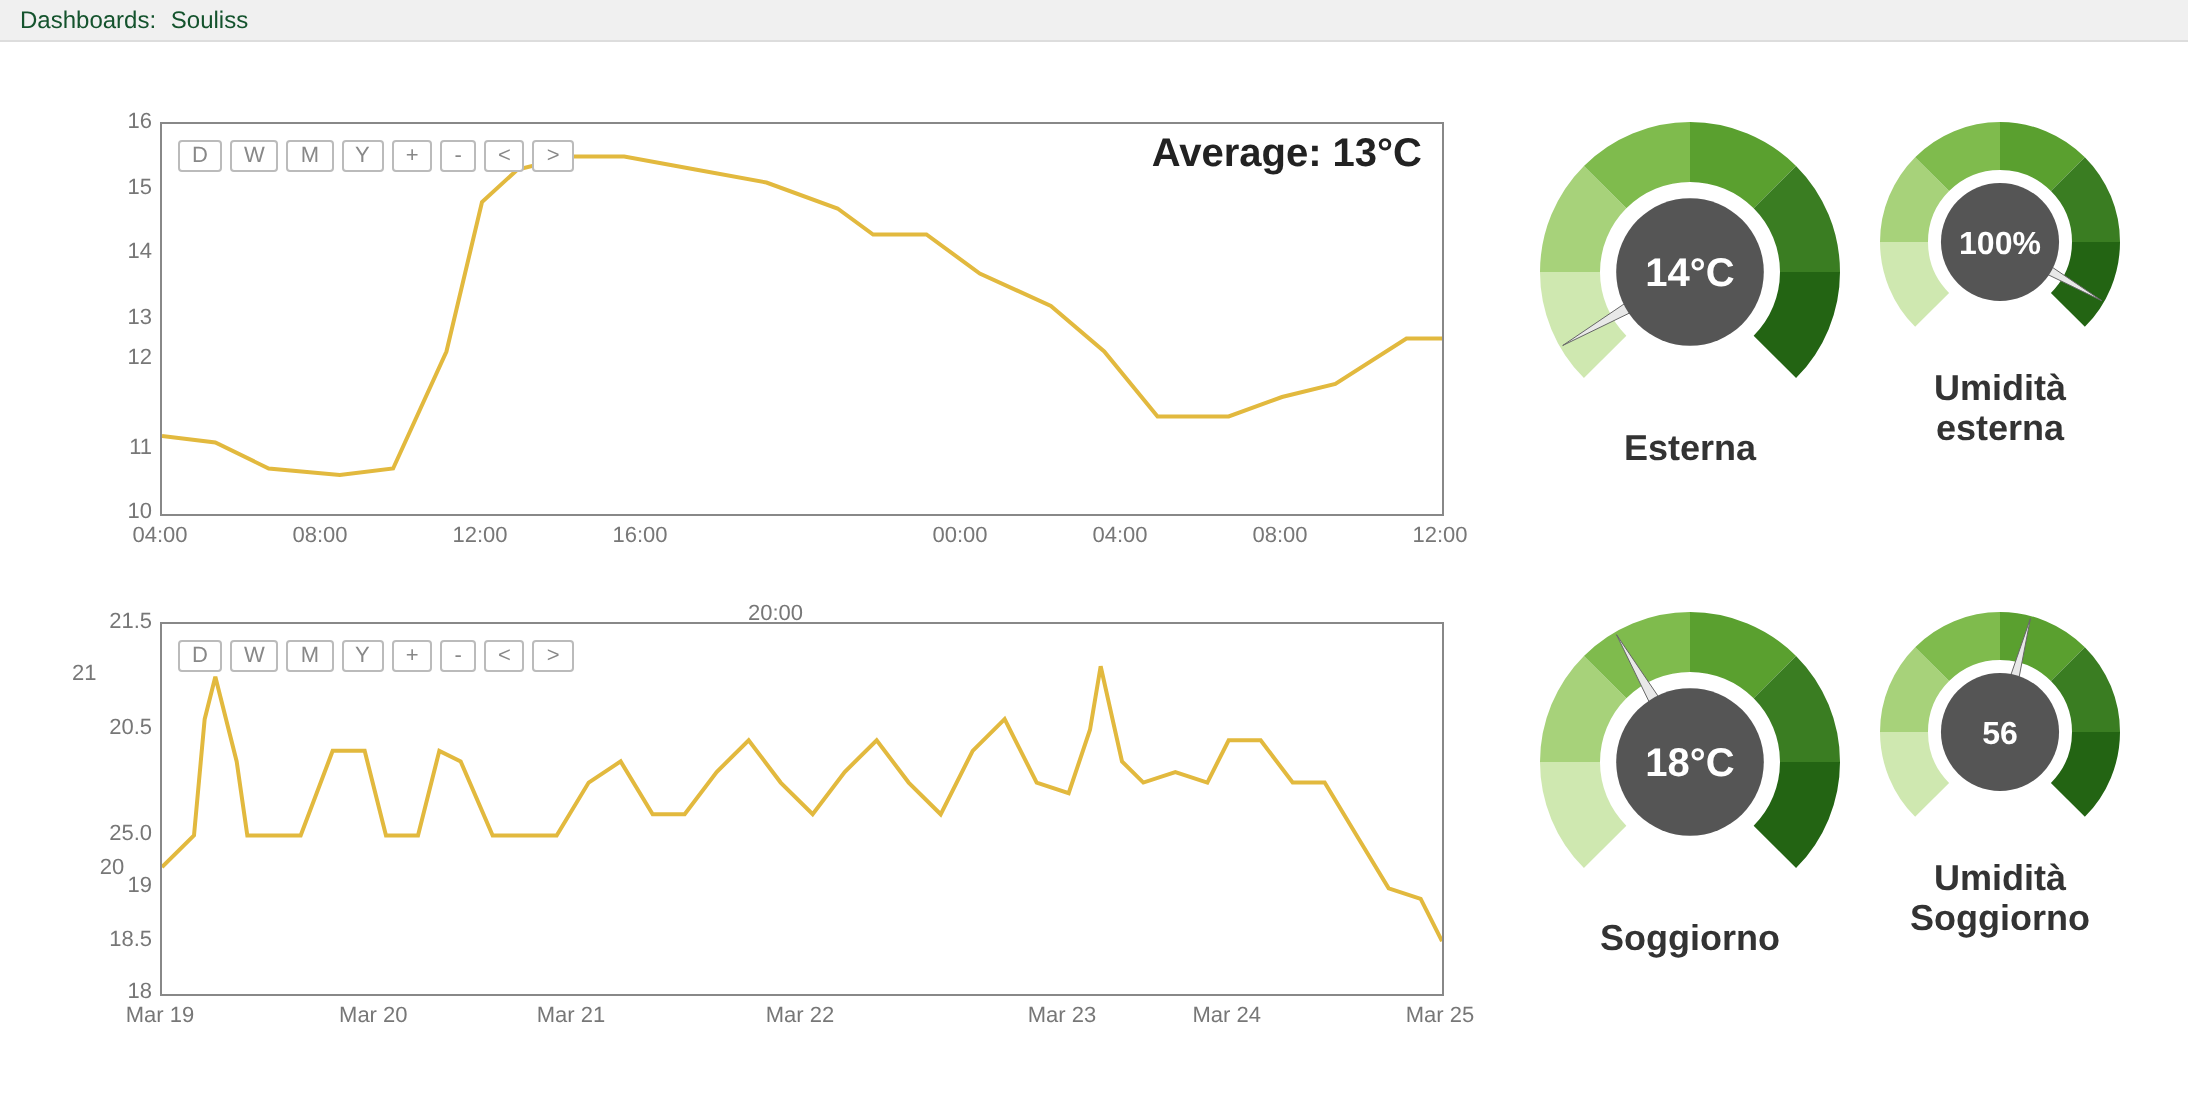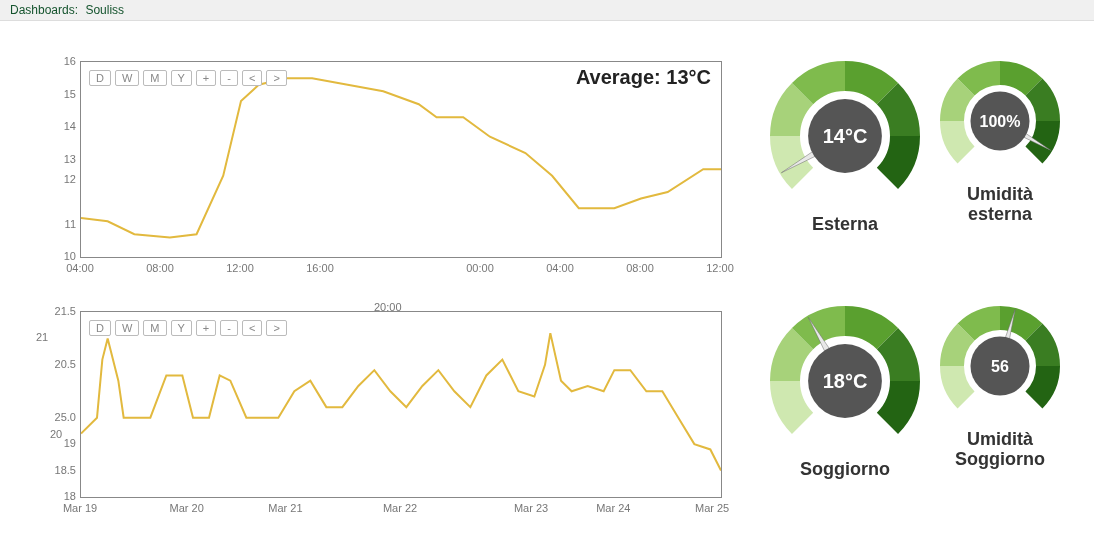--- a/index.html
+++ b/index.html
@@ -165,21 +165,21 @@
         <div class="axis-label" style="right: 654px; top: 73.2857px; width: 40px; text-align: center; margin-top: 44px;">20</div>
         <div class="axis-label" style="right: 654px; top: 46.8571px; width: 40px; text-align: right;">20.5</div>
         <div class="axis-label" style="right: 654px; top: 20.4286px; width: 40px; text-align: left;">21</div>
         <div class="axis-label" style="right: 654px; top: -6px; width: 40px; text-align: right;">21.5</div>
         <div class="axis-label" style="left: 25px; top: 191px; width: 50px; text-align: center;">Mar 19</div>
         <div class="axis-label" style="left: 131.667px; top: 191px; width: 50px; text-align: center;">Mar 20</div>
         <div class="axis-label" style="left: 238.333px; top: 191px; width: 50px; text-align: left;">Mar 21</div>
         <div class="axis-label" style="left: 345px; top: 191px; width: 50px; text-align: center;">Mar 22</div>
         <div class="axis-label" style="left: 446px; top: 191px; width: 50px; text-align: center; margin-left: 30px;">Mar 23</div>
         <div class="axis-label" style="left: 558.333px; top: 191px; width: 50px; text-align: center;">Mar 24</div>
-        <div class="axis-label" style="left: 665px; top: 191px; width: 50px; text-align: left;">Mar 25</div>
+        <div class="axis-label" style="left: 665px; top: 191px; width: 50px; text-align: center;">Mar 25</div>
       </div>
     </div>
   <div class="gauges" id="gauges-col">
       <div class="gauge-box">
         <svg width="150" height="150">
           <path d="M 21.966991411008934 128.03300858899107 A 75 75 0 0 1 0 75 L 30 75 A 45 45 0 0 0 43.18019484660536 106.81980515339464 Z" fill="#cfe8b0"></path>
           <path d="M 0 75 A 75 75 0 0 1 21.96699141100894 21.966991411008934 L 43.18019484660536 43.18019484660536 A 45 45 0 0 0 30 75 Z" fill="#a7d27a"></path>
           <path d="M 21.96699141100894 21.966991411008934 A 75 75 0 0 1 75 0 L 75 30 A 45 45 0 0 0 43.18019484660536 43.18019484660536 Z" fill="#7fbb4d"></path>
           <path d="M 75 0 A 75 75 0 0 1 128.03300858899107 21.966991411008934 L 106.81980515339464 43.18019484660536 A 45 45 0 0 0 75 30 Z" fill="#5aa02f"></path>
           <path d="M 128.03300858899107 21.966991411008934 A 75 75 0 0 1 150 75 L 120 75 A 45 45 0 0 0 106.81980515339464 43.18019484660536 Z" fill="#3a7d22"></path>

